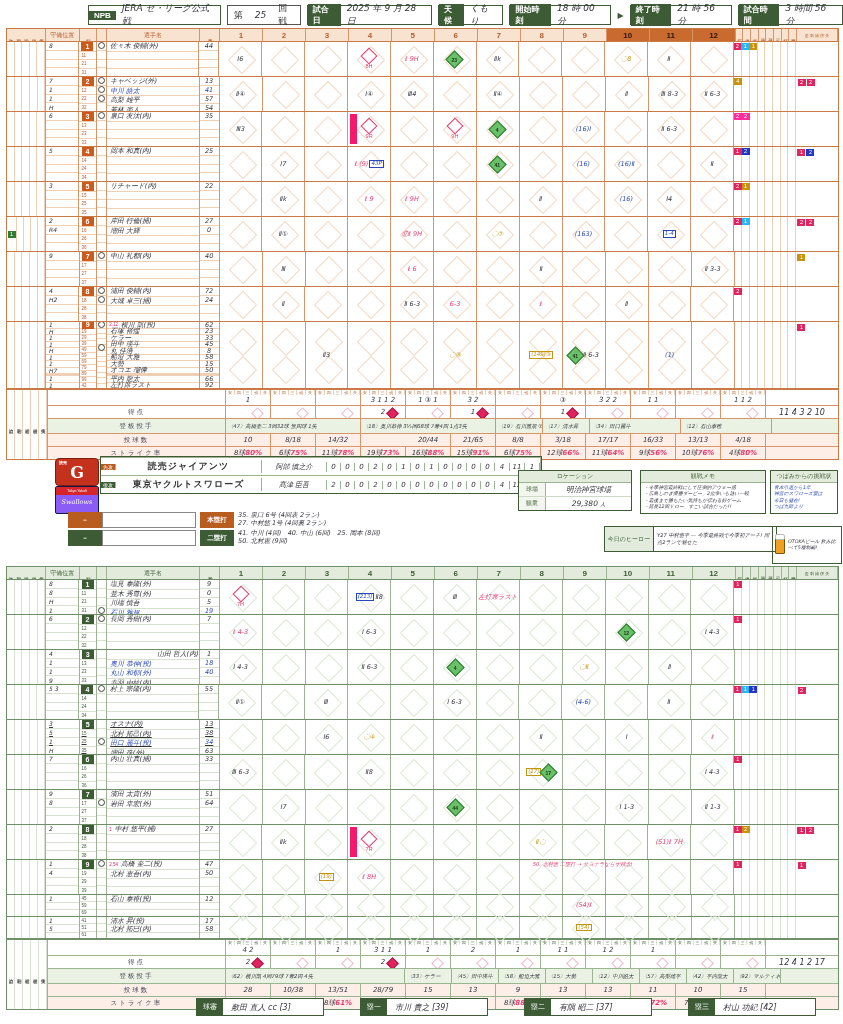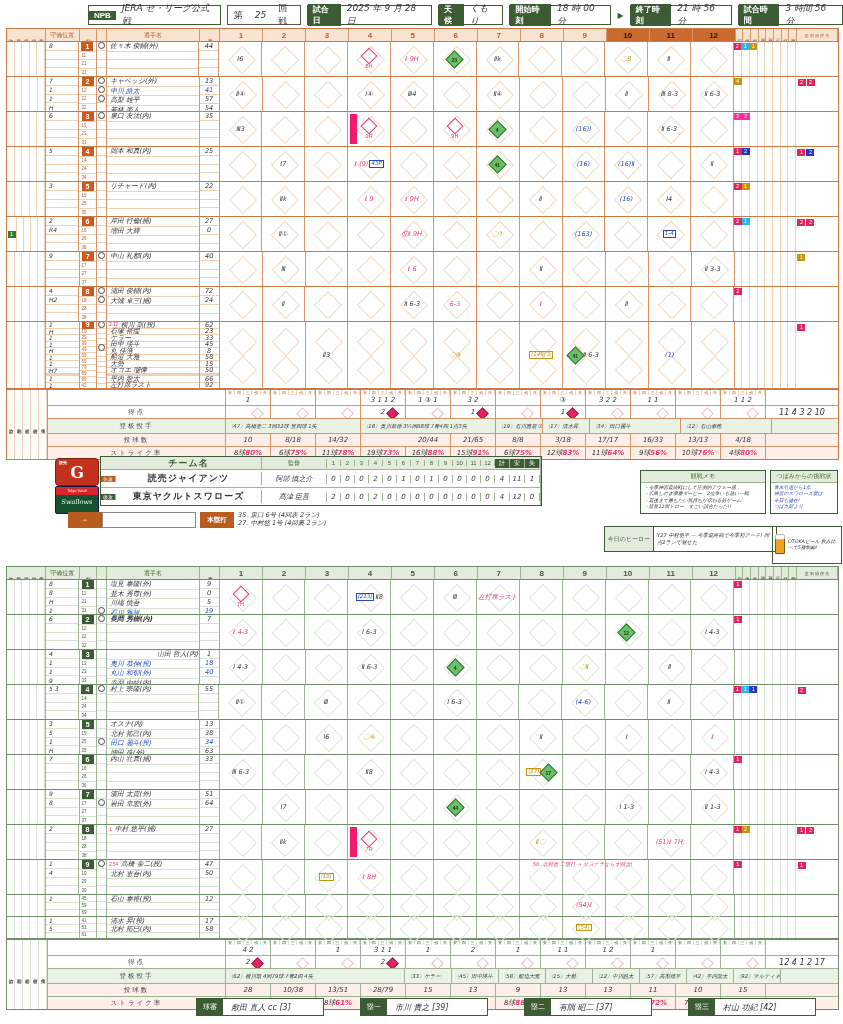--- a/index.html
+++ b/index.html
@@ -78,21 +78,21 @@
   .pseg{border-right:1px solid var(--main);background:var(--statg);font-size:5.3px;display:flex;align-items:center;
         padding-left:2px;overflow:hidden;white-space:nowrap;}
   .row-g{background:var(--statg);}  .row-p{background:var(--statp);}
   .pct{color:#e83a70;font-weight:bold;}
   
   .mid{position:absolute;left:0;top:450px;width:843px;height:114px;font-size:7px;}
   .logo-g{position:absolute;left:55px;top:8px;width:42px;height:26px;background:#c4311c;border-radius:4px;
           color:#fff;display:flex;align-items:center;justify-content:center;font-family:"DejaVu Serif",serif;
           font-weight:bold;font-size:16px;border:1px solid #7c1d10;}
   .logo-g small{position:absolute;top:1px;left:3px;font-size:4px;font-family:"Liberation Sans",sans-serif;}
-  .logo-s{position:absolute;left:55px;top:36px;width:42px;height:26px;background:#14532d;border-radius:2px;
+  .logo-s{position:absolute;left:55px;top:36px;width:42px;height:26px;background:#8b5cf6;border-radius:2px;
           overflow:hidden;border:1px solid #10194a;}
   .logo-s .stripe{background:#d6262c;height:8px;color:#fff;font-size:3.5px;display:flex;align-items:center;
                   justify-content:center;}
   .logo-s .name{color:#fff;font-style:italic;font-size:6.5px;text-align:center;margin-top:3px;
                 font-family:"DejaVu Serif",serif;}
   .tt{position:absolute;left:100px;top:6px;border:1.2px solid #3d5c35;background:#fff;}
   .tt-row{display:flex;height:17px;border-top:1px solid #9cb491;}
   .tt-hrow{display:flex;height:12px;background:#e3ecdc;color:#3d5c35;font-size:6px;}
   .tt div{display:flex;align-items:center;justify-content:center;border-right:1px solid #9cb491;overflow:hidden;}
   .tt .c-badge{width:14px;font-size:5px;color:#fff;}
@@ -1642,21 +1642,21 @@
             <div class="s-cell hw" style="height: 12px;">
               <span>15球 </span>
               <span class="pct">91%</span>
             </div>
             <div class="s-cell hw" style="height: 12px;">
               <span>6球 </span>
               <span class="pct">75%</span>
             </div>
             <div class="s-cell hw" style="height: 12px;">
               <span>12球 </span>
-              <span class="pct">83%</span>
+              <span class="pct">66%</span>
             </div>
             <div class="s-cell hw" style="height: 12px;">
               <span>11球 </span>
               <span class="pct">64%</span>
             </div>
             <div class="s-cell hw" style="height: 12px;">
               <span>9球 </span>
               <span class="pct">56%</span>
             </div>
             <div class="s-cell hw" style="height: 12px;">
@@ -1858,21 +1858,21 @@
         </div>
         <div class="gcol" style="width: 10px;">
           <div class="subrow" style="height: 8.5px; justify-content: center;">
             <div class="circ"></div>
           </div>
           <div class="subrow" style="height: 8.5px; justify-content: center;"></div>
           <div class="subrow" style="height: 8.5px; justify-content: center;"></div>
           <div class="subrow" style="height: 8.5px; justify-content: center;"></div>
         </div>
         <div class="gcol" style="width: 96px;">
-          <div class="subrow" style="height: 8.5px; font-weight: bold;">
+          <div class="subrow" style="height: 8.5px;">
             <div class="pname hw">長岡 秀樹(内)</div>
           </div>
           <div class="subrow" style="height: 8.5px;">
             <div class="pname hw"></div>
           </div>
           <div class="subrow" style="height: 8.5px;">
             <div class="pname hw"></div>
           </div>
           <div class="subrow" style="height: 8.5px;">
             <div class="pname hw"></div>
@@ -2181,21 +2181,21 @@
         </div>
         <div class="r8cell" style="height: 34px;"></div>
         <div class="r8cell" style="height: 34px;"></div>
         <div class="r8cell" style="height: 34px;"></div>
         <div class="r8cell" style="height: 34px;"></div>
         <div class="r8cell" style="height: 34px;"></div>
         <div class="farcol" style="height: 34px;">
           <div class="badge bg-r">2</div>
         </div>
       </div>
-      <div class="grp" style="height: 34px;">
+      <div class="grp" style="height: 34px; text-decoration: underline;">
         <div style="width: 40px; display: flex; border-right: 1px solid var(--main);">
           <div style="flex: 1 1 0%; border-right: 1px solid var(--sub); display: flex; align-items: center; justify-content: center;"></div>
           <div style="flex: 1 1 0%; border-right: 1px solid var(--sub); display: flex; align-items: center; justify-content: center;"></div>
           <div style="flex: 1 1 0%; border-right: 1px solid var(--sub); display: flex; align-items: center; justify-content: center;"></div>
           <div style="flex: 1 1 0%; border-right: 1px solid var(--sub); display: flex; align-items: center; justify-content: center;"></div>
           <div style="flex: 1 1 0%; border-right: 1px solid var(--sub); display: flex; align-items: center; justify-content: center;"></div>
         </div>
         <div class="gcol" style="width: 34px;">
           <div class="subrow hw" style="height: 8.5px; font-size: 6px; padding-left: 3px;">3</div>
           <div class="subrow hw" style="height: 8.5px; font-size: 6px; padding-left: 3px;">5</div>
@@ -3219,40 +3219,20 @@
   <div class="mid">
     <div class="logo-g">
       <small>読売</small>
         <span>G</span>
     </div>
     <div class="logo-s">
       <div class="stripe">Tokyo Yakult</div>
       <div class="name">Swallows</div>
     </div>
     <div class="tt" id="team-table">
-        <div class="tt-hrow">
-          <div class="c-badge"></div>
-          <div class="c-name">チーム名</div>
-          <div class="c-mgr">監督</div>
-          <div class="c-i">1</div>
-          <div class="c-i">2</div>
-          <div class="c-i">3</div>
-          <div class="c-i">4</div>
-          <div class="c-i">5</div>
-          <div class="c-i">6</div>
-          <div class="c-i">7</div>
-          <div class="c-i">8</div>
-          <div class="c-i">9</div>
-          <div class="c-i">10</div>
-          <div class="c-i">11</div>
-          <div class="c-i">12</div>
-          <div class="c-t hdark">計</div>
-          <div class="c-t hdark">安</div>
-          <div class="c-t hdark">失</div>
-        </div>
         <div class="tt-row">
           <div class="c-badge" style="background: rgb(184, 92, 31);">先攻</div>
           <div class="c-name">読売ジャイアンツ</div>
           <div class="c-mgr hw">阿部 慎之介</div>
           <div class="c-i hw">0</div>
           <div class="c-i hw">0</div>
           <div class="c-i hw">0</div>
           <div class="c-i hw">2</div>
           <div class="c-i hw">0</div>
           <div class="c-i hw">1</div>
@@ -3289,20 +3269,42 @@
       </div>
     <div class="whr">
       <div class="whr-row">
         <div class="mbox o-bg">－</div>
         <div class="wbox"></div>
         <div class="mbox o-bg">本塁打</div>
         <div class="txt hw" id="hr-lines">
             <div>35. 泉口 6号 (4回表 2ラン)</div>
             <div>27. 中村悠 1号 (4回裏 2ラン)</div>
           </div>
+      </div>
+      <div class="whr-row">
+        <div class="mbox g-bg">－</div>
+        <div class="wbox"></div>
+        <div class="mbox g-bg">二塁打</div>
+        <div class="txt hw" id="double-lines">
+            <div>41. 中川 (4回)　40. 中山 (6回)　25. 岡本 (8回)</div>
+            <div>50. 北村恵 (9回)</div>
+          </div>
+      </div>
+    </div>
+    <div class="locbox">
+      <div class="bh">ロケーション</div>
+      <div class="lr">
+        <div class="ll">球場</div>
+        <div class="lv hw">明治神宮球場</div>
+      </div>
+      <div class="lr">
+        <div class="ll">観衆</div>
+        <div class="lv hw">
+          <span>29,380</span>&nbsp;<span style="font-size:5px">人</span>
+        </div>
       </div>
     </div>
     <div class="notebox" style="left:640px;top:20px;width:124px;">
       <div class="bh">観戦メモ</div>
       <div class="bl hw" id="memo-lines">
           <div>・今季神宮最終戦にして圧倒的アウェー感</div>
           <div>・広島しのぎ優勝ダービー、2位争いも熱い一戦</div>
           <div>・最後まで勝ちたい気持ちが伝わる好ゲーム</div>
           <div>・延長12回ドロー、すごい試合だった!!</div>
         </div>

